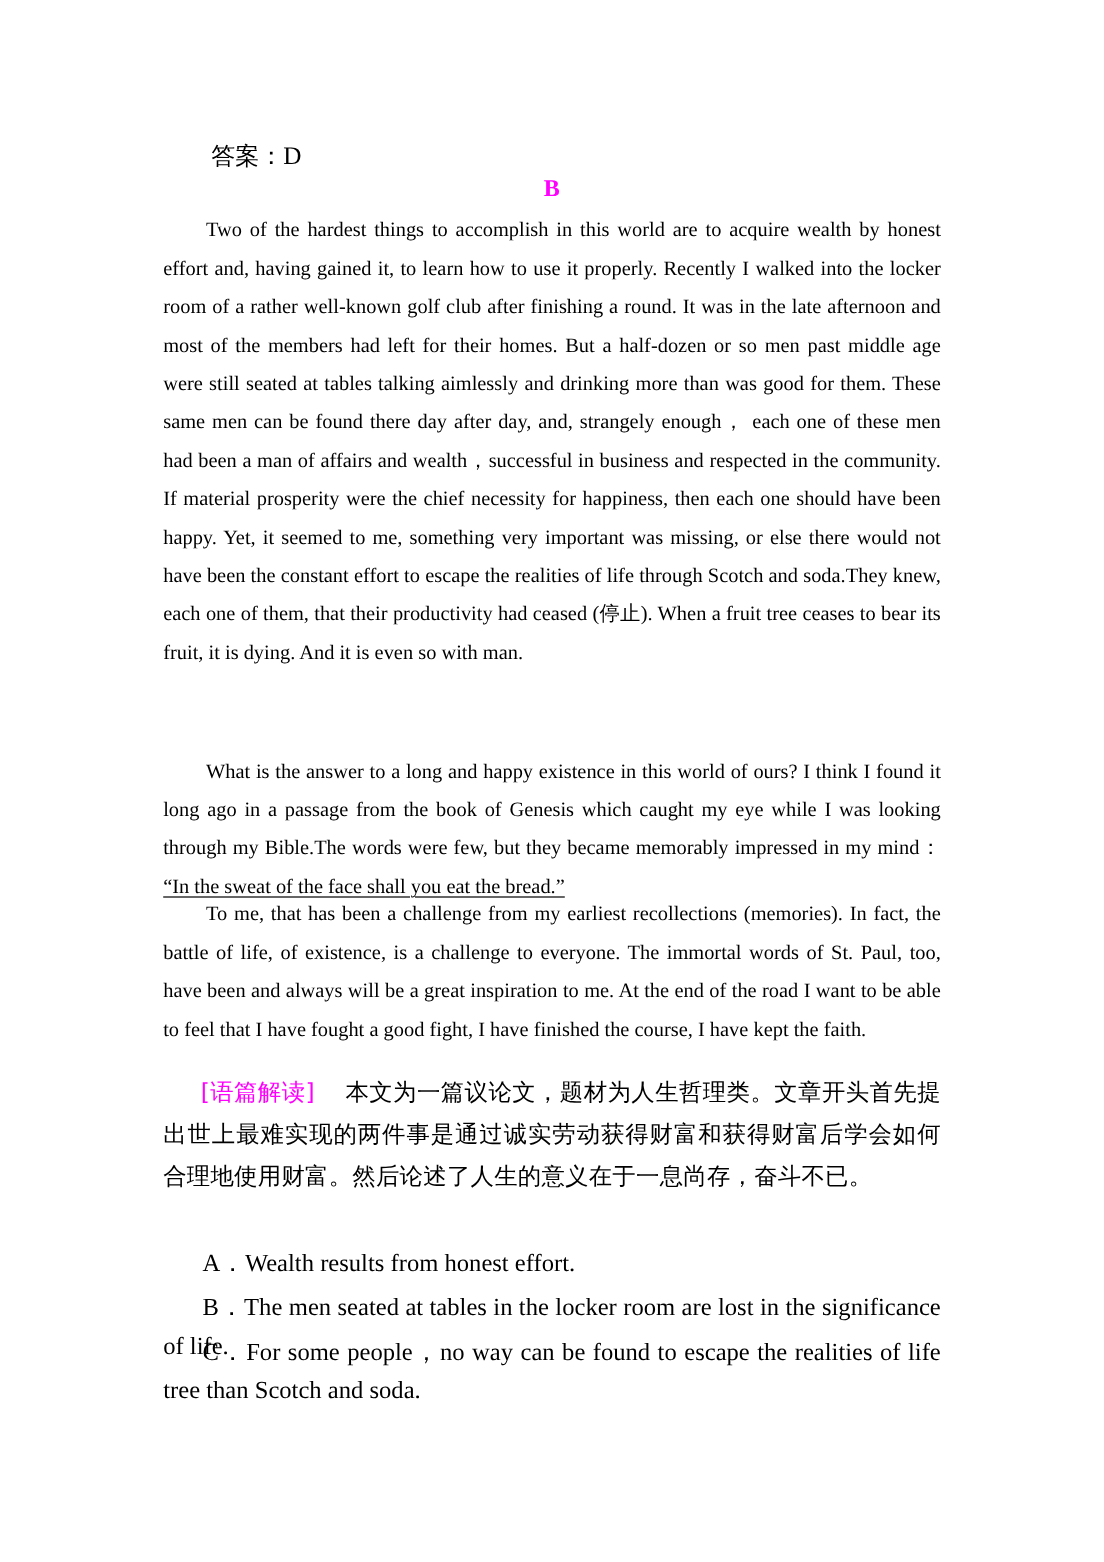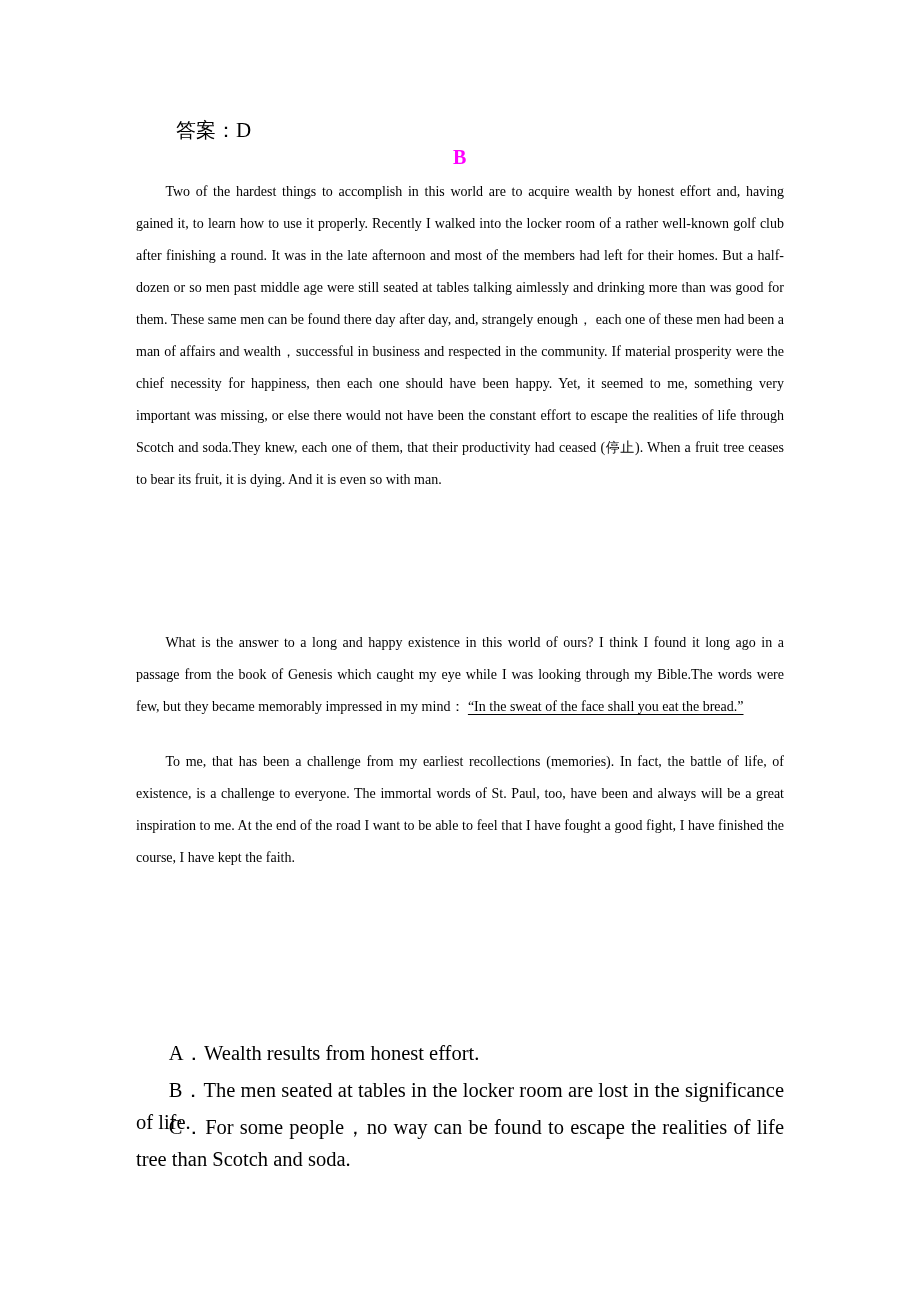--- a/index.html
+++ b/index.html
@@ -51,21 +51,21 @@
     font-size: 20px;
     font-weight: bold;
     color: #ff00ff;
     letter-spacing: 0.5px;
   }
 
   .passage {
     position: absolute;
     left: 136px;
     width: 648px;
-    font-size: 14px;
+    font-size: 17px;
     line-height: 32px;
     text-align: justify;
     text-justify: inter-word;
     text-indent: 2.1em;
     hyphens: none;
   }
   .passage.p1 { top: 176px; }
   .passage.p2 { top: 627px; }
   .passage.p3 { top: 746px; }
 
@@ -119,20 +119,21 @@
   </div>
 
   <div class="section-letter">B</div>
 
   <div class="passage p1">Two of the hardest things to accomplish in this world are to acquire wealth by honest effort and, having gained it, to learn how to use it properly. Recently I walked into the locker room of a rather well-known golf club after finishing a round. It was in the late afternoon and most of the members had left for their homes. But a half-dozen or so men past middle age were still seated at tables talking aimlessly and drinking more than was good for them. These same men can be found there day after day, and, strangely enough，  each one of these men had been a man of affairs and wealth，successful in business and respected in the community. If material prosperity were the chief necessity for happiness, then each one should have been happy. Yet, it seemed to me,   something very important was missing,   or else there would not have been the constant effort to escape the realities of life through Scotch and soda.They knew, each one of them, that their productivity had ceased (停止). When a fruit tree ceases to bear its fruit, it is dying. And it is even so with man.</div>
 
   <div class="passage p2"><span>What is the answer to a long and happy existence in this world of ours? I think I found it long ago in a passage from the book of Genesis which caught my eye while I was looking through my Bible.The words were few, but they became memorably impressed in my mind：  </span><span class="underline-quote">“In the sweat of the face shall you eat the bread.”</span></div>
 
   <div class="passage p3">To me, that has been a challenge from my earliest recollections (memories).   In fact,   the   battle   of life,   of existence,   is   a challenge to everyone. The immortal words of St. Paul, too, have been and always will be a great inspiration to me. At the end of the road I want to be able to feel that I have fought a good fight, I have finished the course, I have kept the faith.</div>
 
+  <div class="analysis"><span class="tag">[语篇解读]</span><span class="tag-gap"></span><span>本文为一篇议论文，题材为人生哲理类。文章开头首先提出世上最难实现的两件事是通过诚实劳动获得财富和获得财富后学会如何合理地使用财富。然后论述了人生的意义在于一息尚存，奋斗不已。</span></div>
 
 
   <div class="question optB"><span class="opt-prefix">B．</span><span>The men seated at tables in the locker room are lost in the significance of life.</span></div>
 
   <div class="question optA"><span class="opt-prefix">A．</span><span>Wealth results from honest effort.</span></div>
 
   <div class="question optC"><span class="opt-prefix">C．</span><span>For some people，no way can be found to escape the realities of life tree than Scotch and soda.</span></div>
 
 </div>
 

